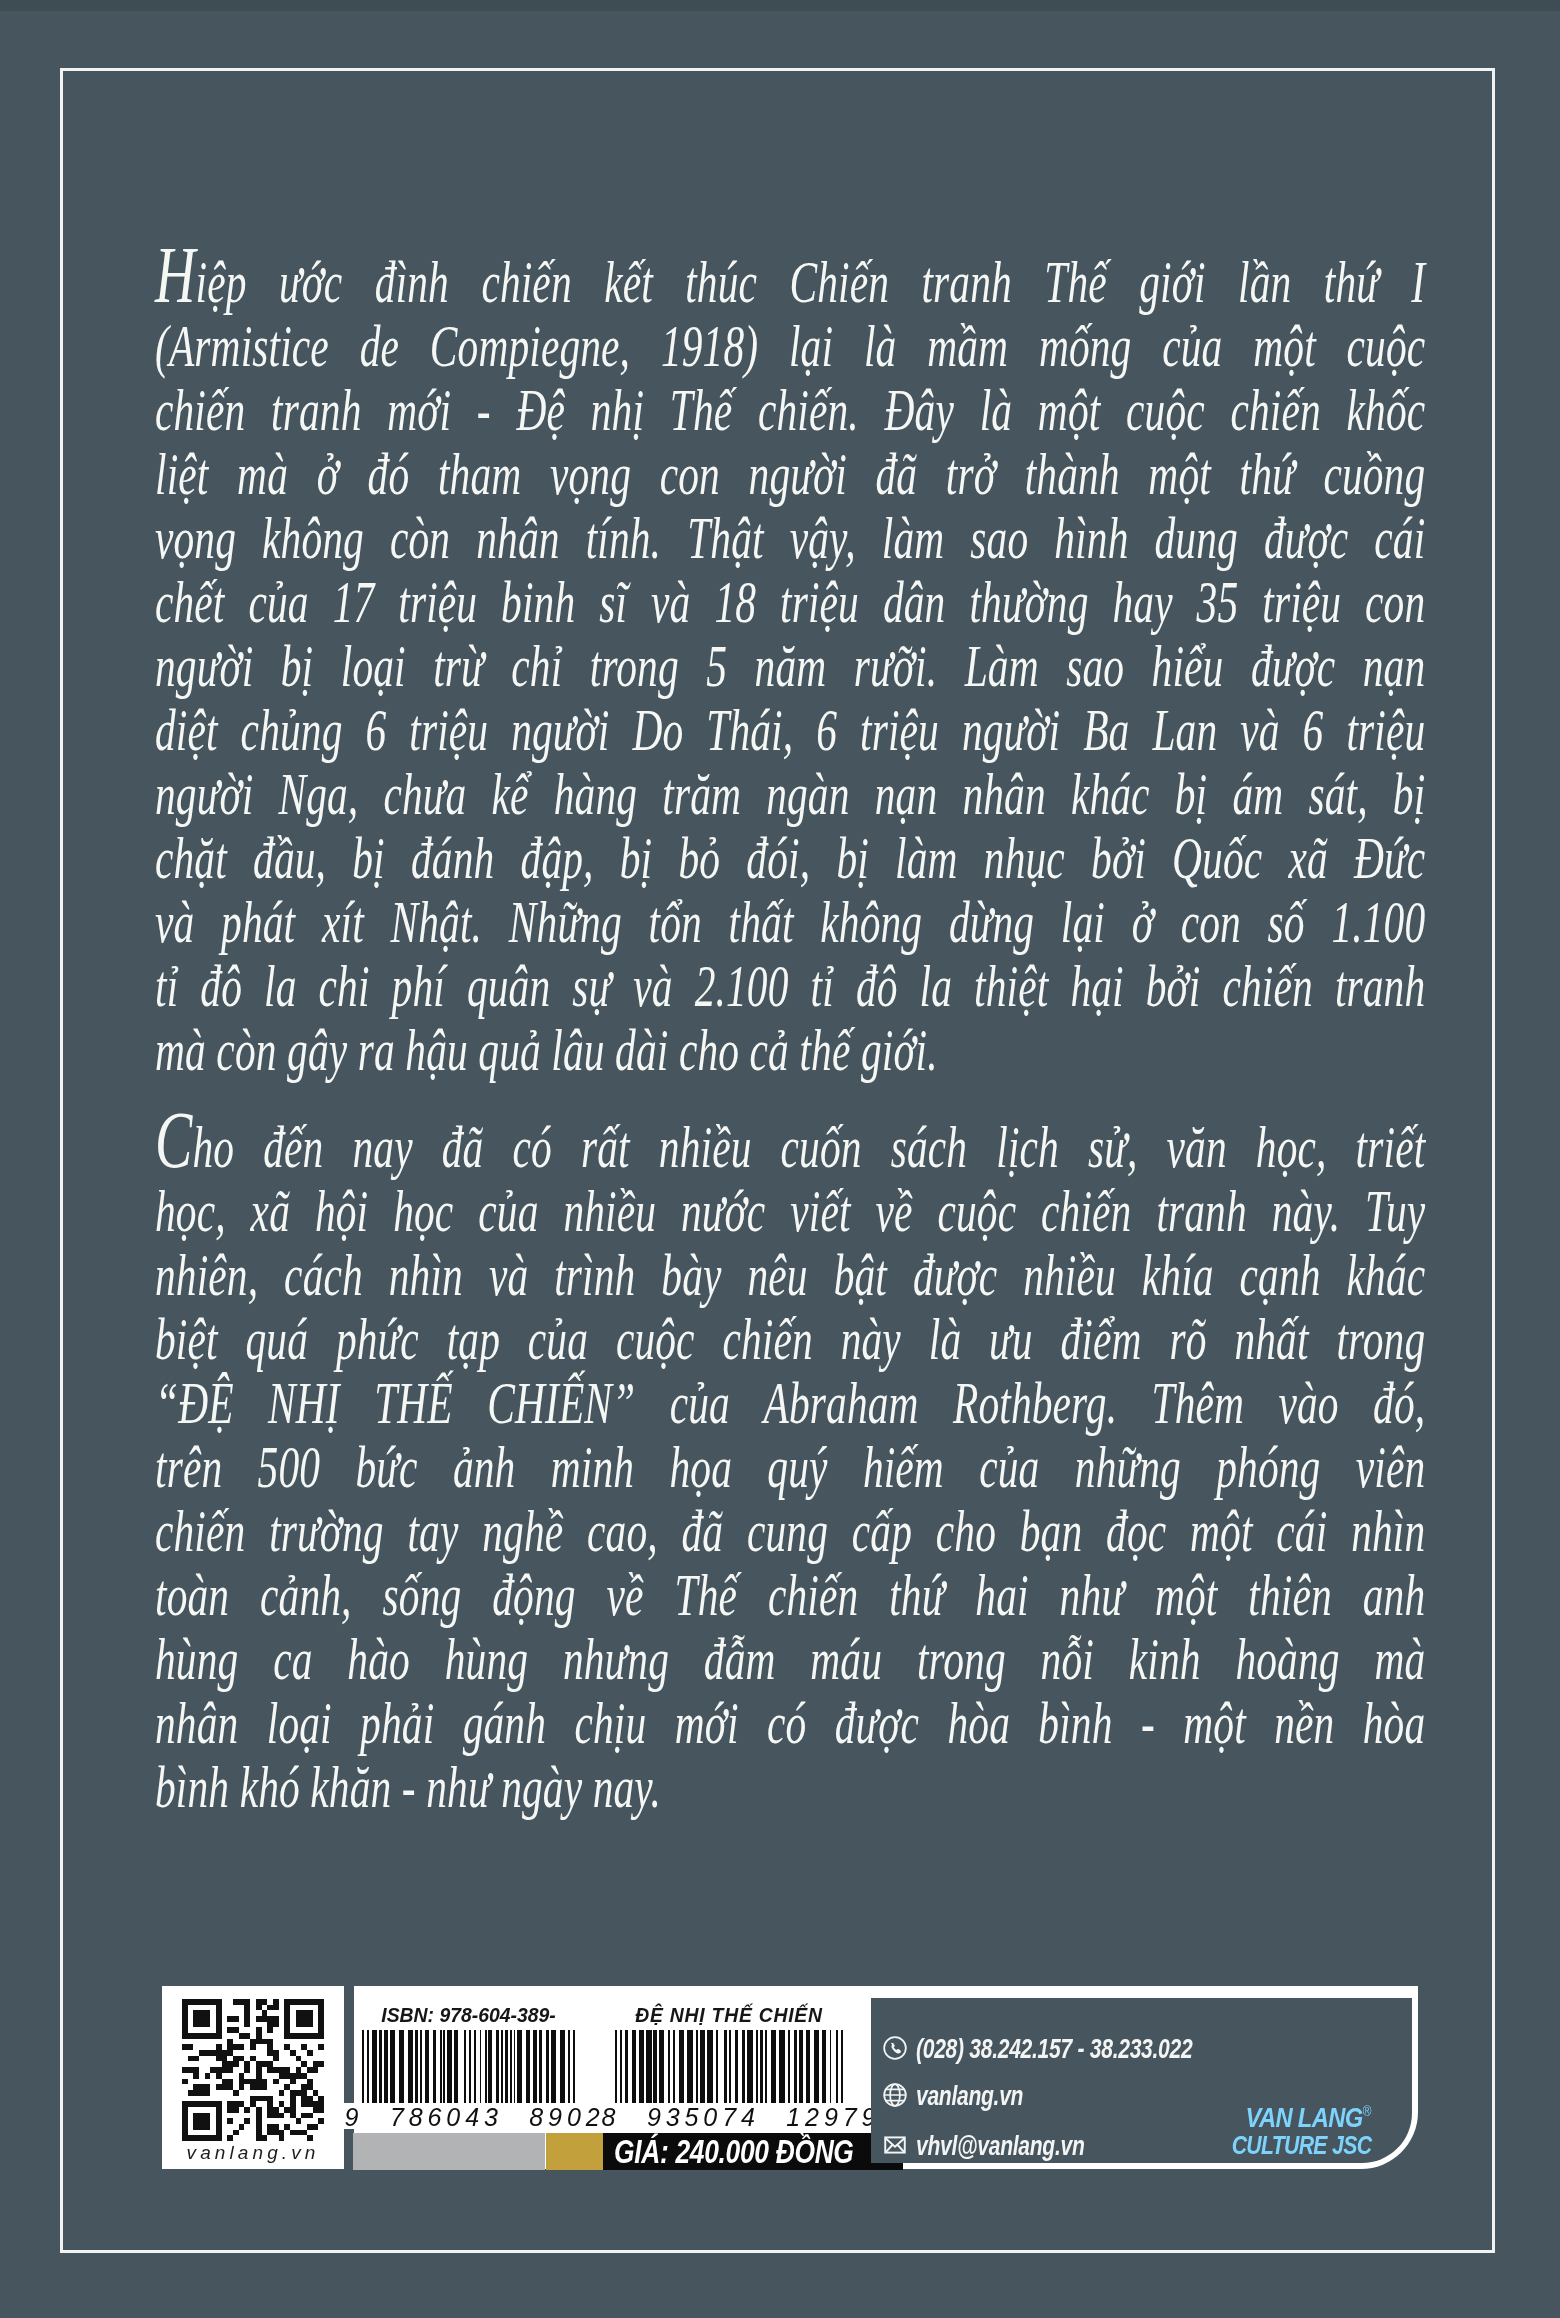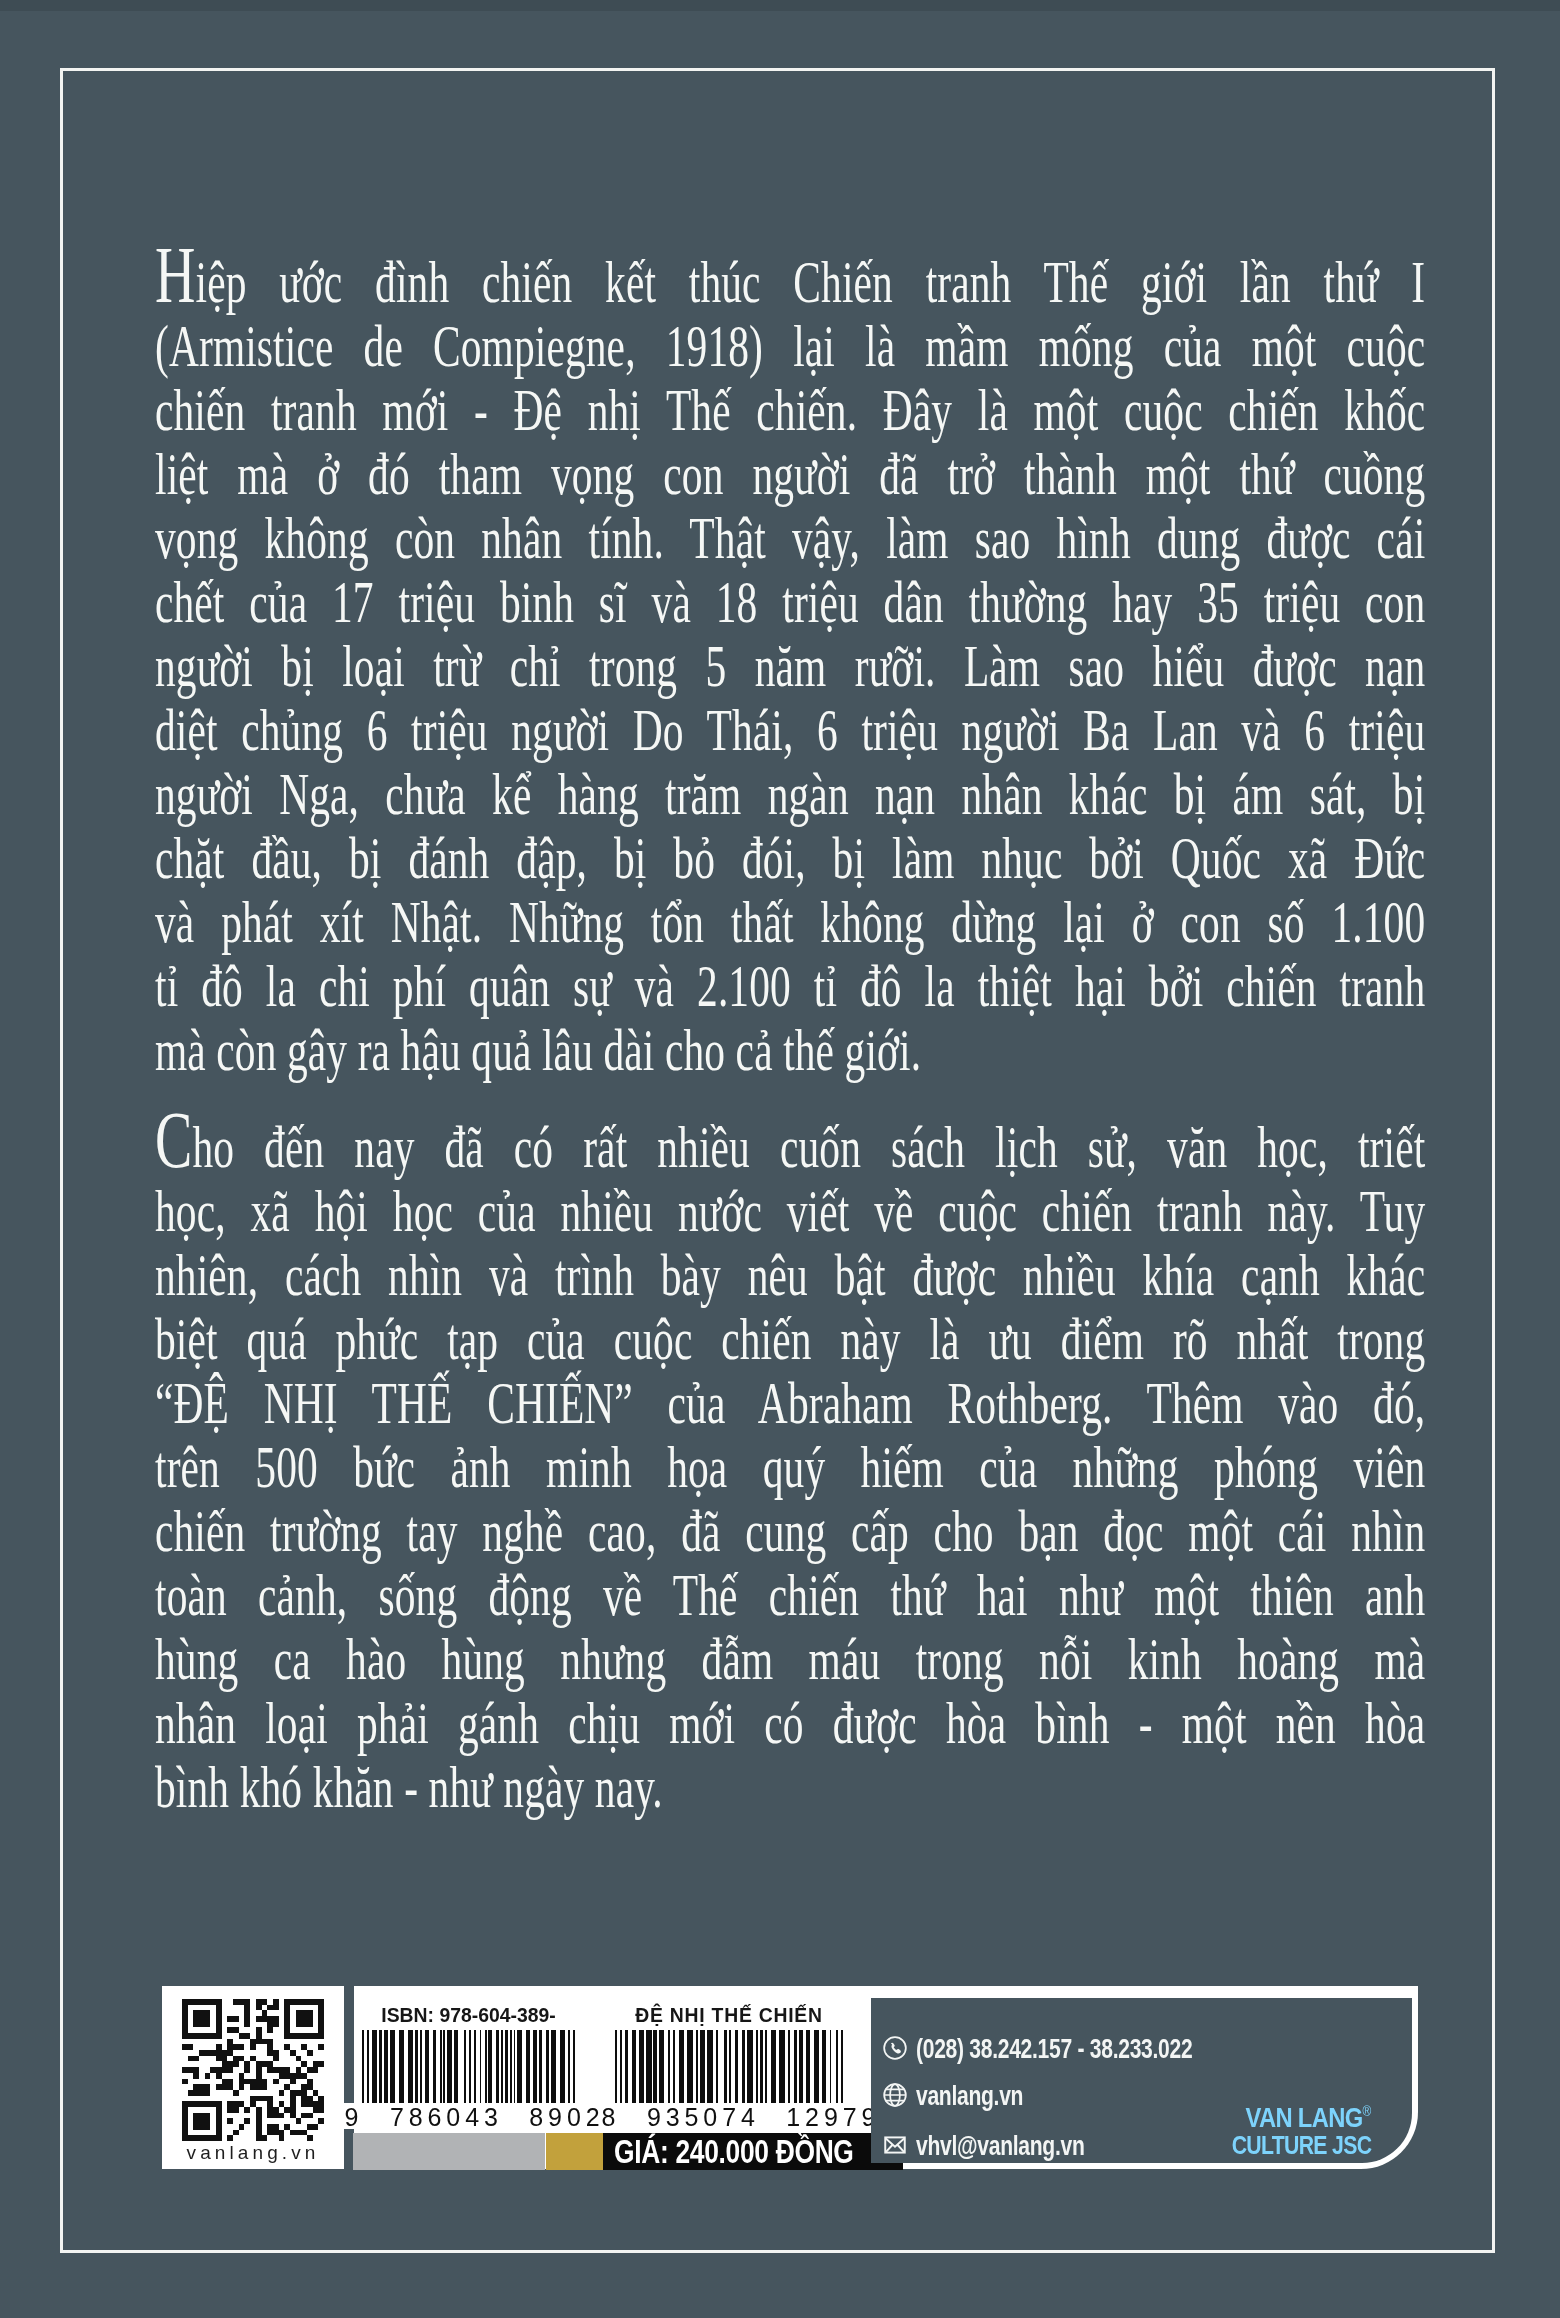--- a/index.html
+++ b/index.html
@@ -1,20 +1,20 @@
 <!DOCTYPE html>
 <html style="--bg: #46555e; --frame: #f3f4f2; --ink: #f5f7f5; --gold: #c2a13c; --gray: #b1b3b5; --price-bg: #0b0b0b;font-size:13px"><head>
 <meta charset="utf-8">
 <style>
   :root{
     --bg:#46555e; --frame:#f3f4f2; --ink:#f5f7f5; --gold:#c2a13c; --gray:#b1b3b5; --price-bg:#0b0b0b;
   }
   html,body{margin:0;padding:0;}
   body{background:#2e3a41;font-family:"Liberation Serif","DejaVu Serif",serif;}
-  .page{position:relative;width:1560px;height:2319px;background:var(--bg);overflow:hidden;}
+  .page{position:relative;width:1560px;height:2319px;background:var(--bg);overflow:hidden;font-style:italic;}
   .top-band{position:absolute;left:0;top:0;width:100%;height:10.6px;background:rgba(0,0,0,0.10);}
   .frame{position:absolute;left:60px;top:68px;width:1429px;height:2179px;border:3.3px solid var(--frame);}
 
   
   .text-block{position:absolute;left:155px;top:250px;width:1841px;
     transform:scaleX(0.690);transform-origin:0 0;
     color:var(--ink);font-size:60px;line-height:64px;letter-spacing:0.2px;}
   .para{margin:0;}
   .para + .para{margin-top:33px;}
   .line{text-align:justify;text-align-last:justify;white-space:nowrap;}

